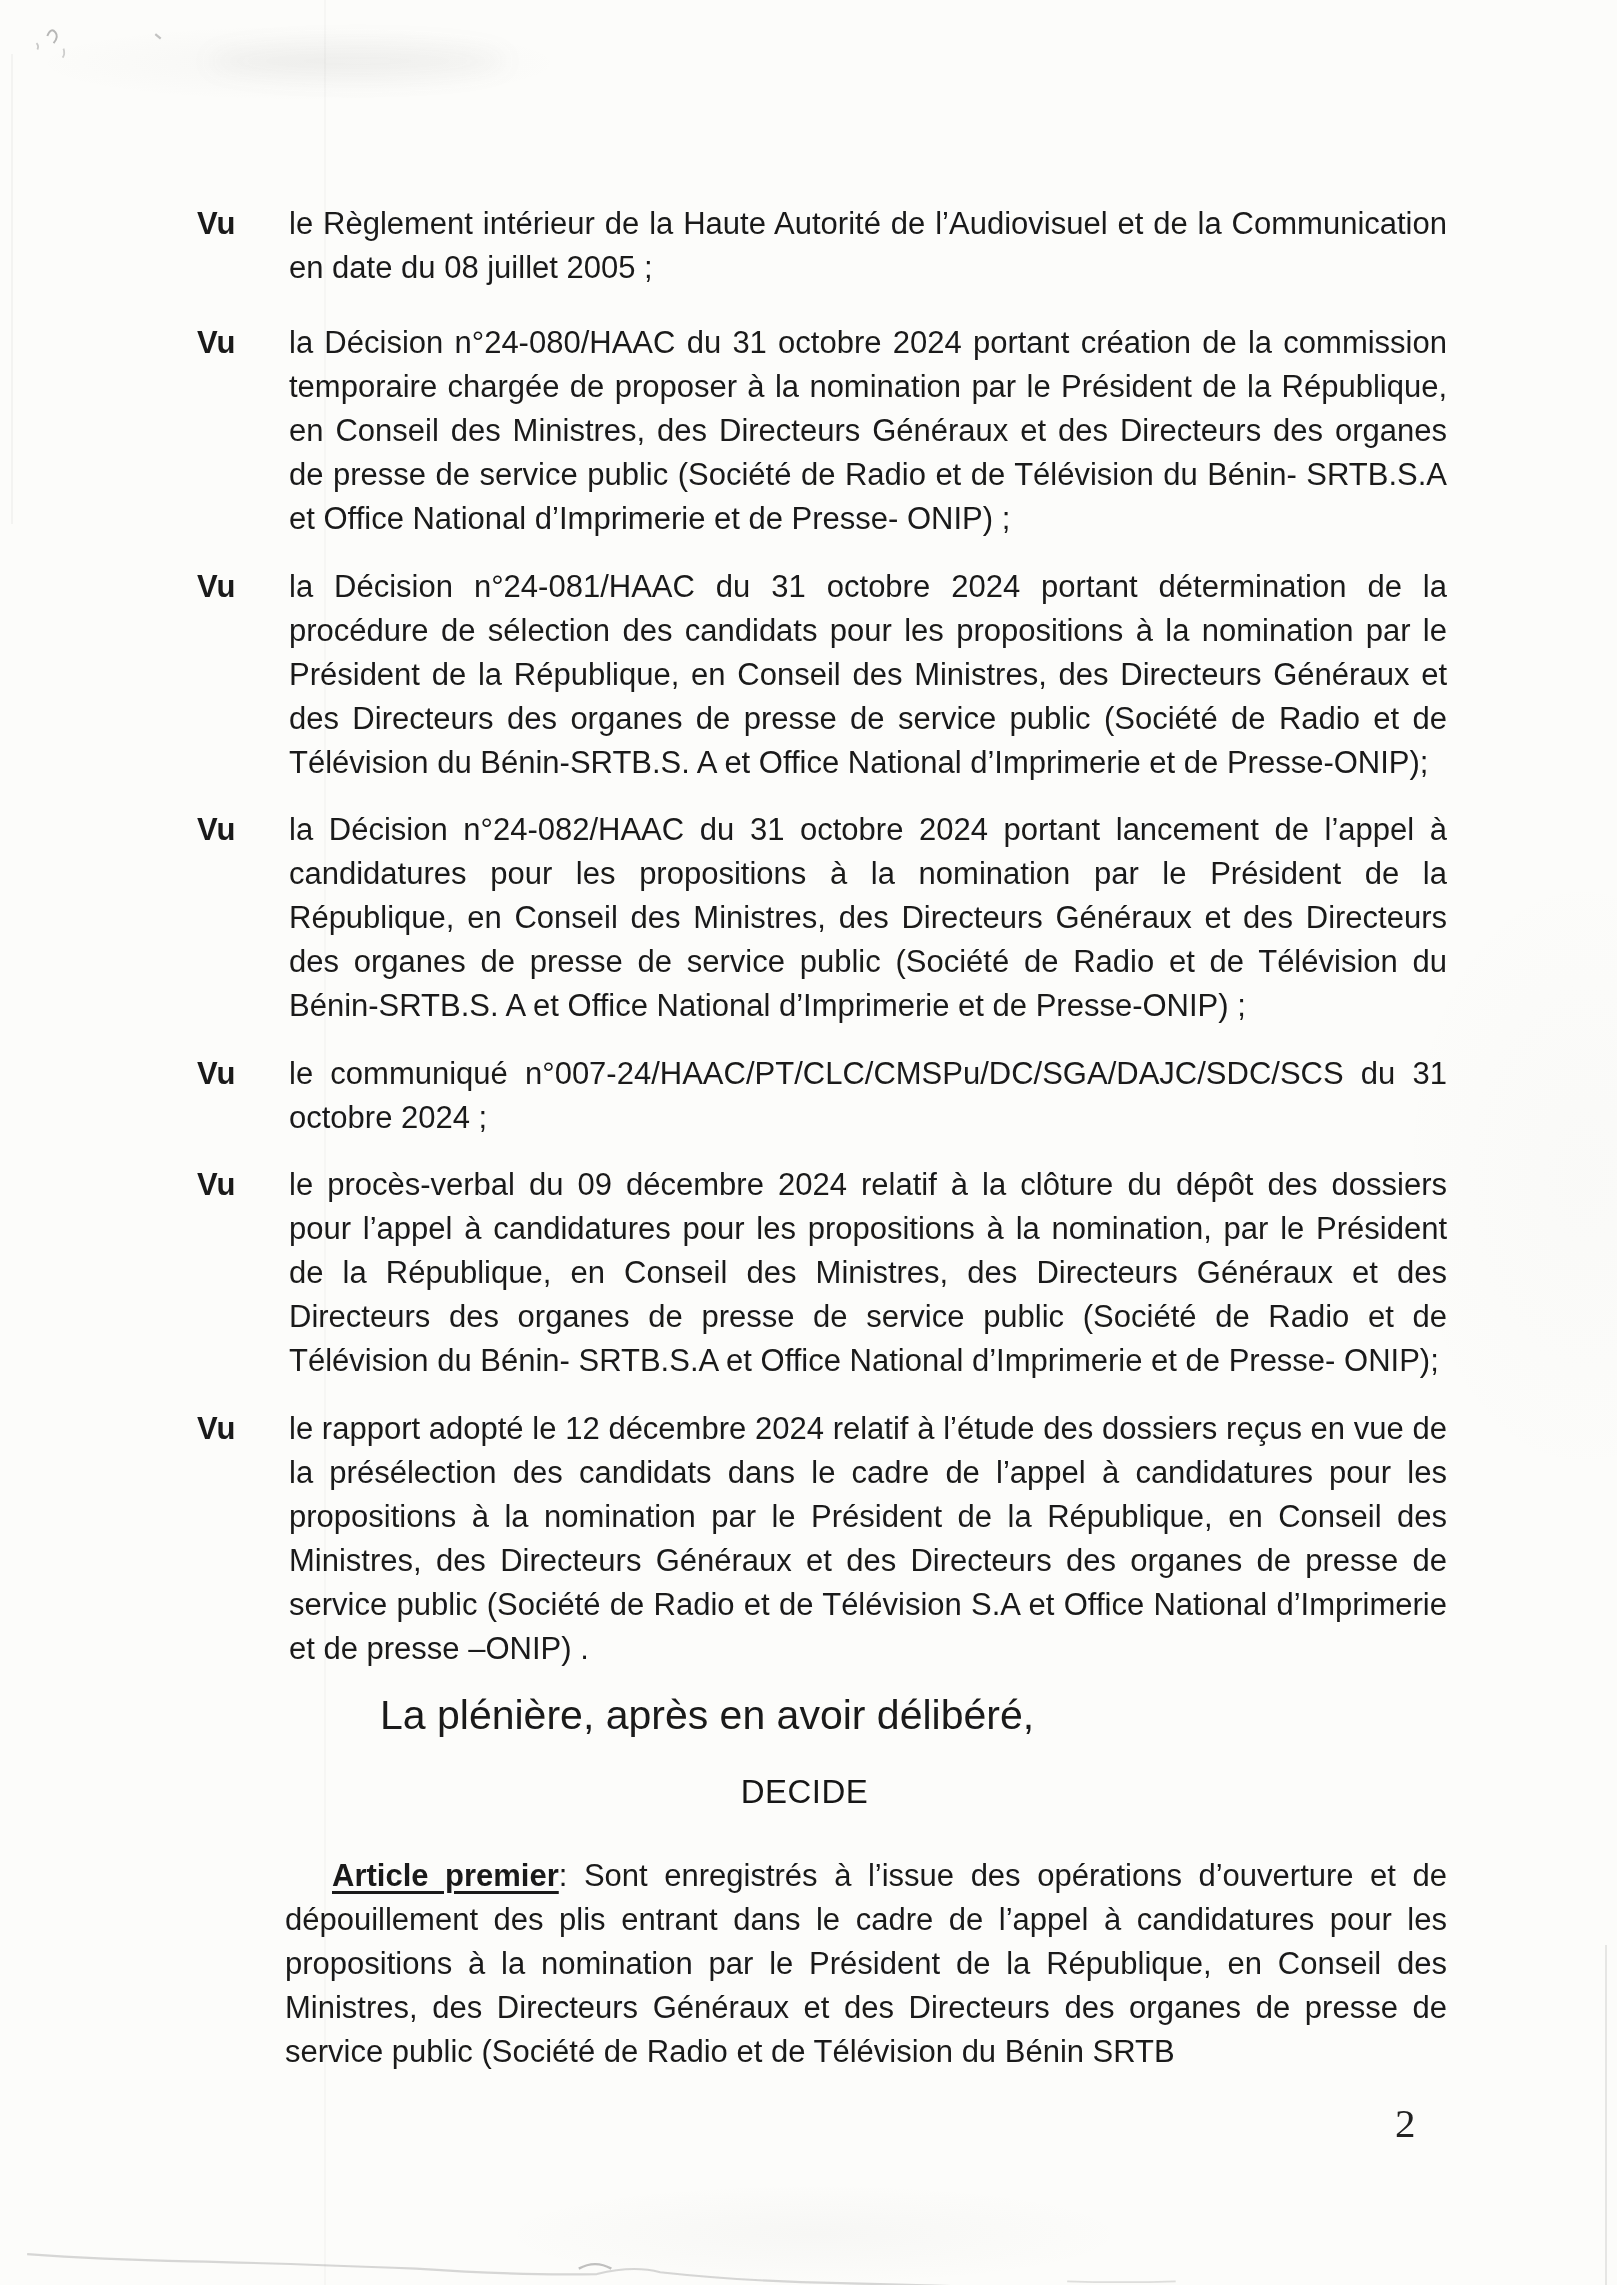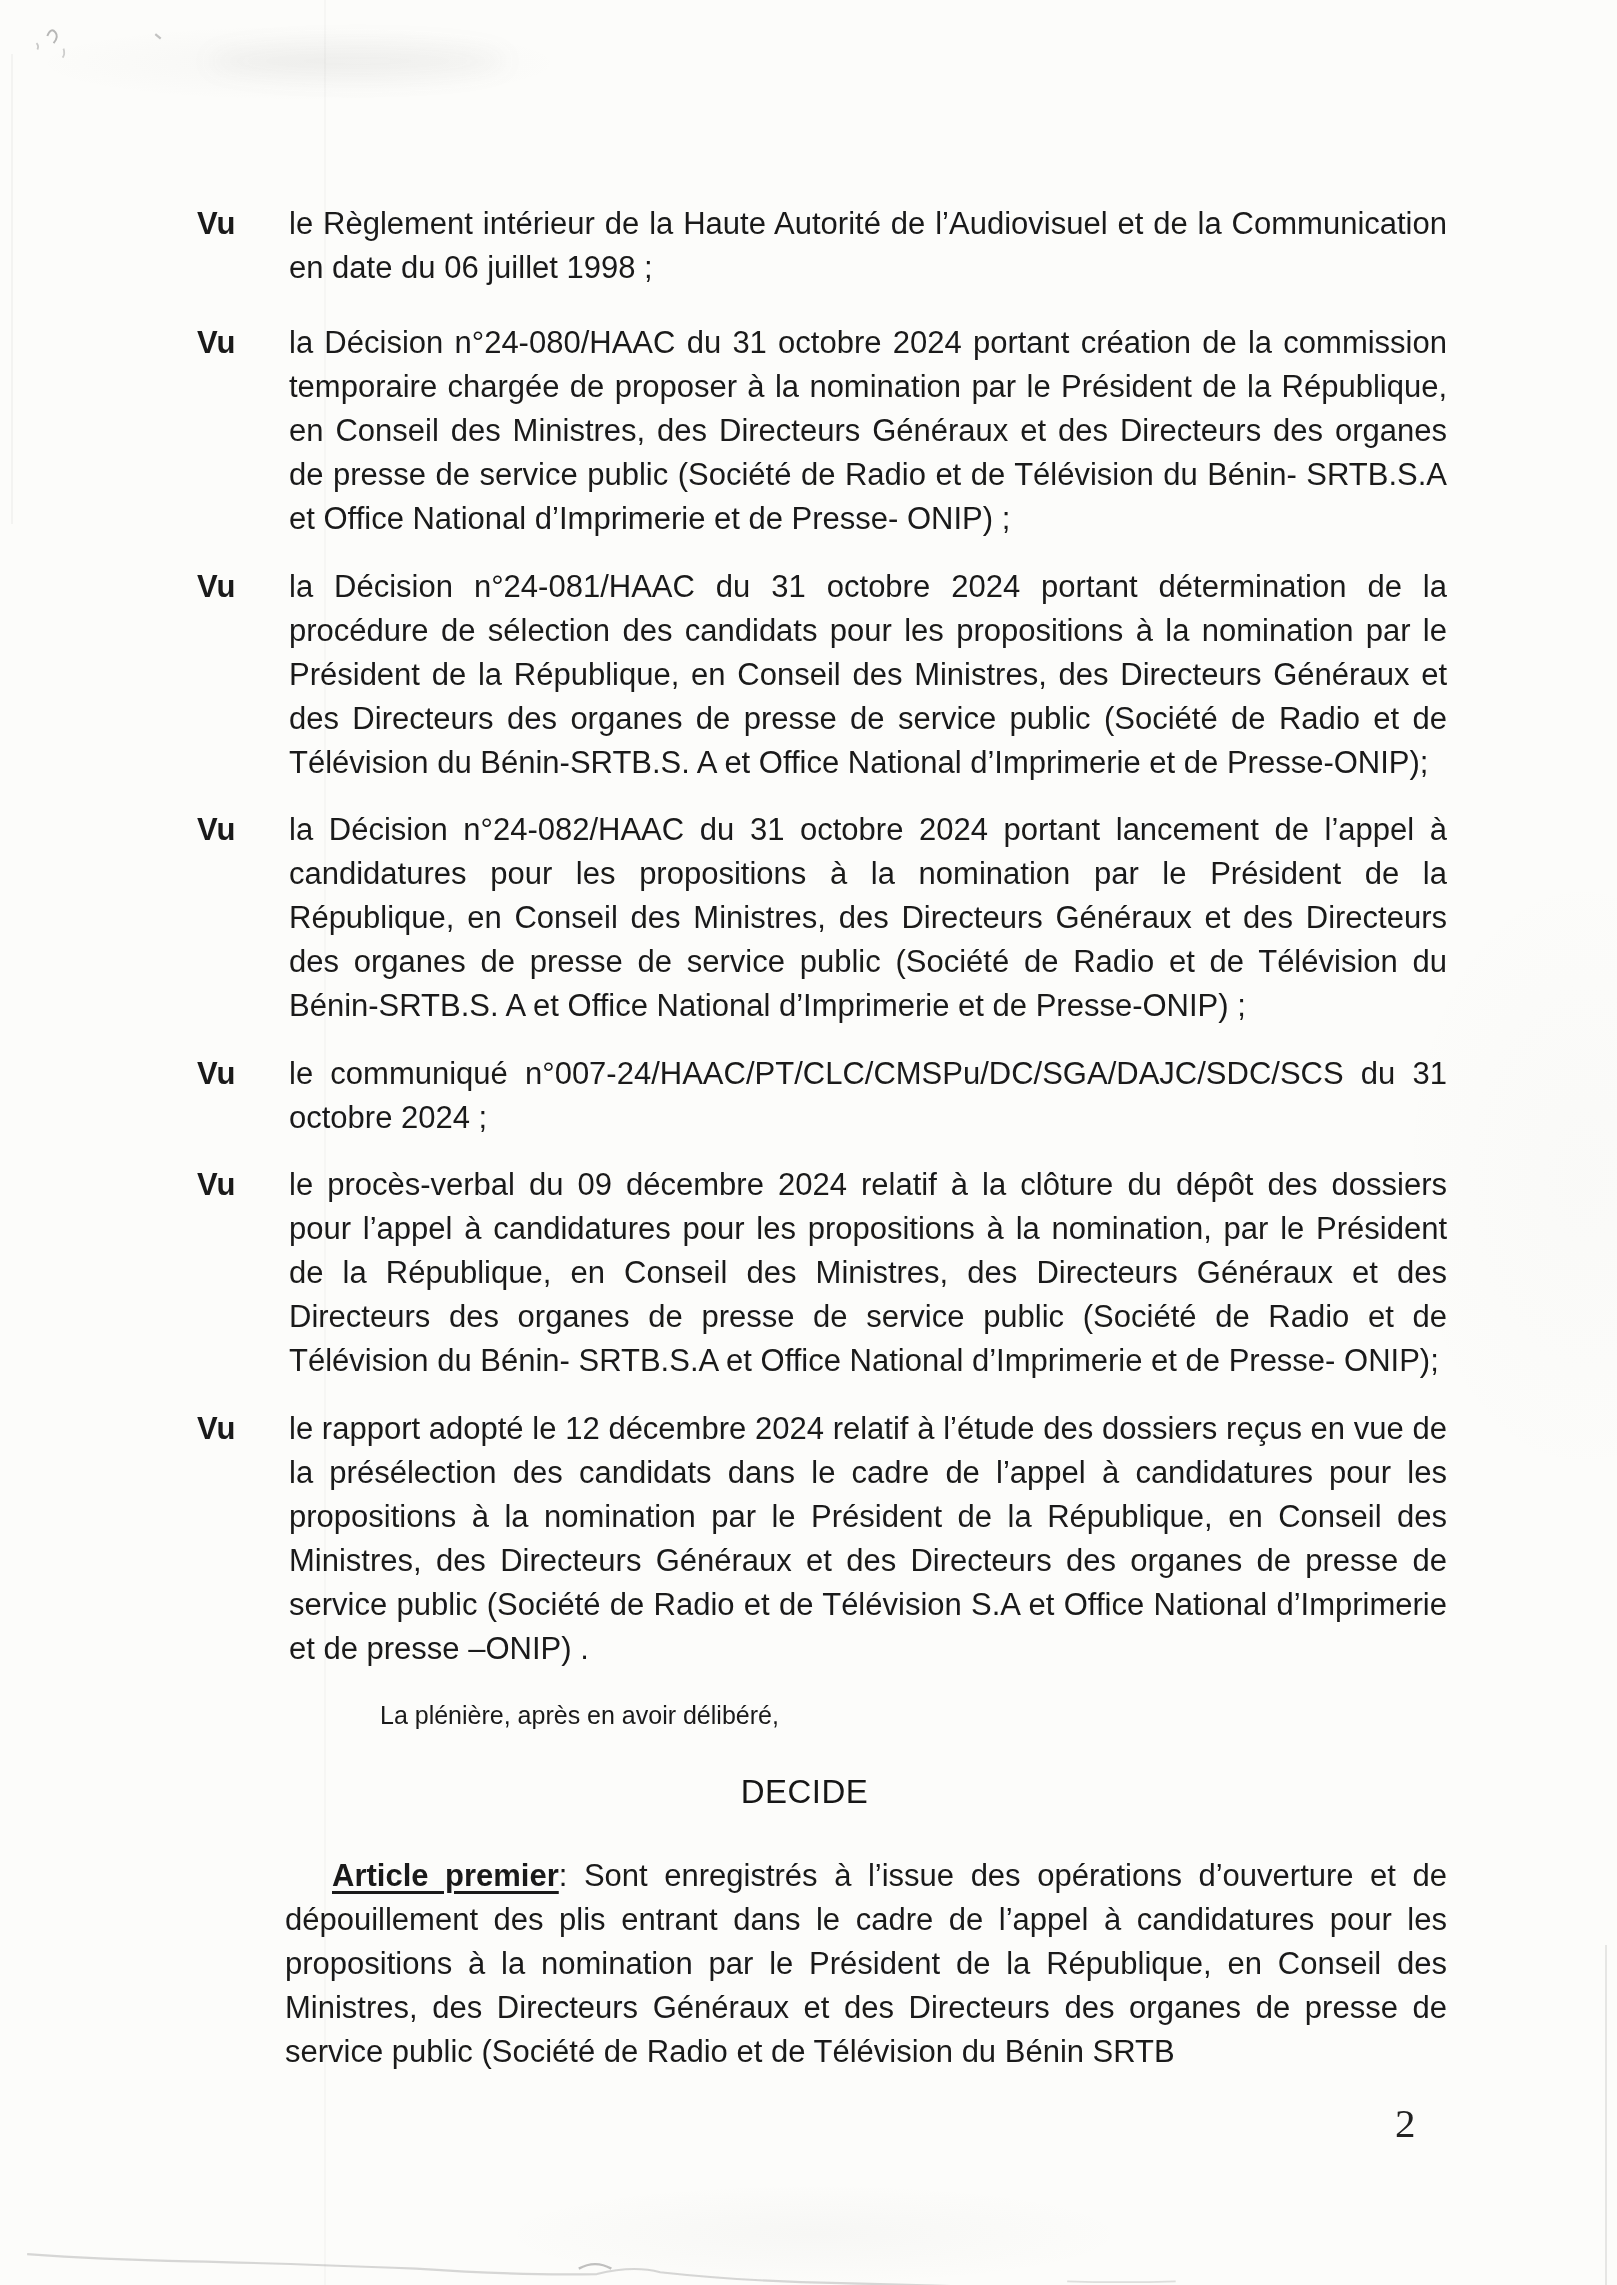--- a/index.html
+++ b/index.html
@@ -23,21 +23,21 @@
   }
   .vu-row .vu-text{
     width:1158px;flex:0 0 1158px;
     font-size:31px;line-height:44px;text-align:justify;
     margin:0;
   }
   .mb1{margin-bottom:31px;}
   .mb2{margin-bottom:23.5px;}
   .pleniere{
     margin:22px 0 0 183px;
-    font-size:25px;line-height:44px;
+    font-size:41px;line-height:44px;
   }
   .decide{
     margin:36px 0 0 92px;
     width:1158px;
     padding-right:127px;
     box-sizing:border-box;
     text-align:center;
     font-size:33px;line-height:38px;font-weight:normal;
     letter-spacing:0.5px;
     color:#161616;
@@ -99,21 +99,21 @@
   <svg class="bottom-artifact" width="1617" height="87" viewBox="0 0 1788 96">
     <path d="M30 62 q80 6 180 8 t250 8 q120 8 200 6 q40 -10 70 -2 q90 10 200 12 q160 4 260 8" fill="none" stroke="#8f8f8f" stroke-width="2.4" opacity="0.35"></path>
     <path d="M640 78 q18 -10 36 0" fill="none" stroke="#777" stroke-width="2.6" opacity="0.45"></path>
     <path d="M1180 92 q60 2 120 0" fill="none" stroke="#999" stroke-width="2" opacity="0.3"></path>
   </svg>
 
   <div class="content">
 
     <div class="vu-row mb1">
       <span class="vu-label">Vu</span>
-      <p class="vu-text">le Règlement intérieur de la Haute Autorité de l’Audiovisuel et de la Communication en date du 06 juillet 1998 ;</p>
+      <p class="vu-text">le Règlement intérieur de la Haute Autorité de l’Audiovisuel et de la Communication en date du 08 juillet 2005 ;</p>
     </div>
 
     <div class="vu-row mb2">
       <span class="vu-label">Vu</span>
       <p class="vu-text">la Décision n°24-080/HAAC du 31 octobre 2024 portant création de la commission temporaire chargée de proposer à la nomination par le Président de la République, en Conseil des Ministres, des Directeurs Généraux et des Directeurs des organes de presse de service public (Société de Radio et de Télévision du Bénin- SRTB.S.A et Office National d’Imprimerie et de Presse- ONIP) ;</p>
     </div>
 
     <div class="vu-row mb2">
       <span class="vu-label">Vu</span>
       <p class="vu-text">la Décision n°24-081/HAAC du 31 octobre 2024 portant détermination de la procédure de sélection des candidats pour les propositions à la nomination par le Président de la République, en Conseil des Ministres, des Directeurs Généraux et des Directeurs des organes de presse de service public (Société de Radio et de Télévision du Bénin-SRTB.S. A et Office National d’Imprimerie et de Presse-ONIP);</p>

